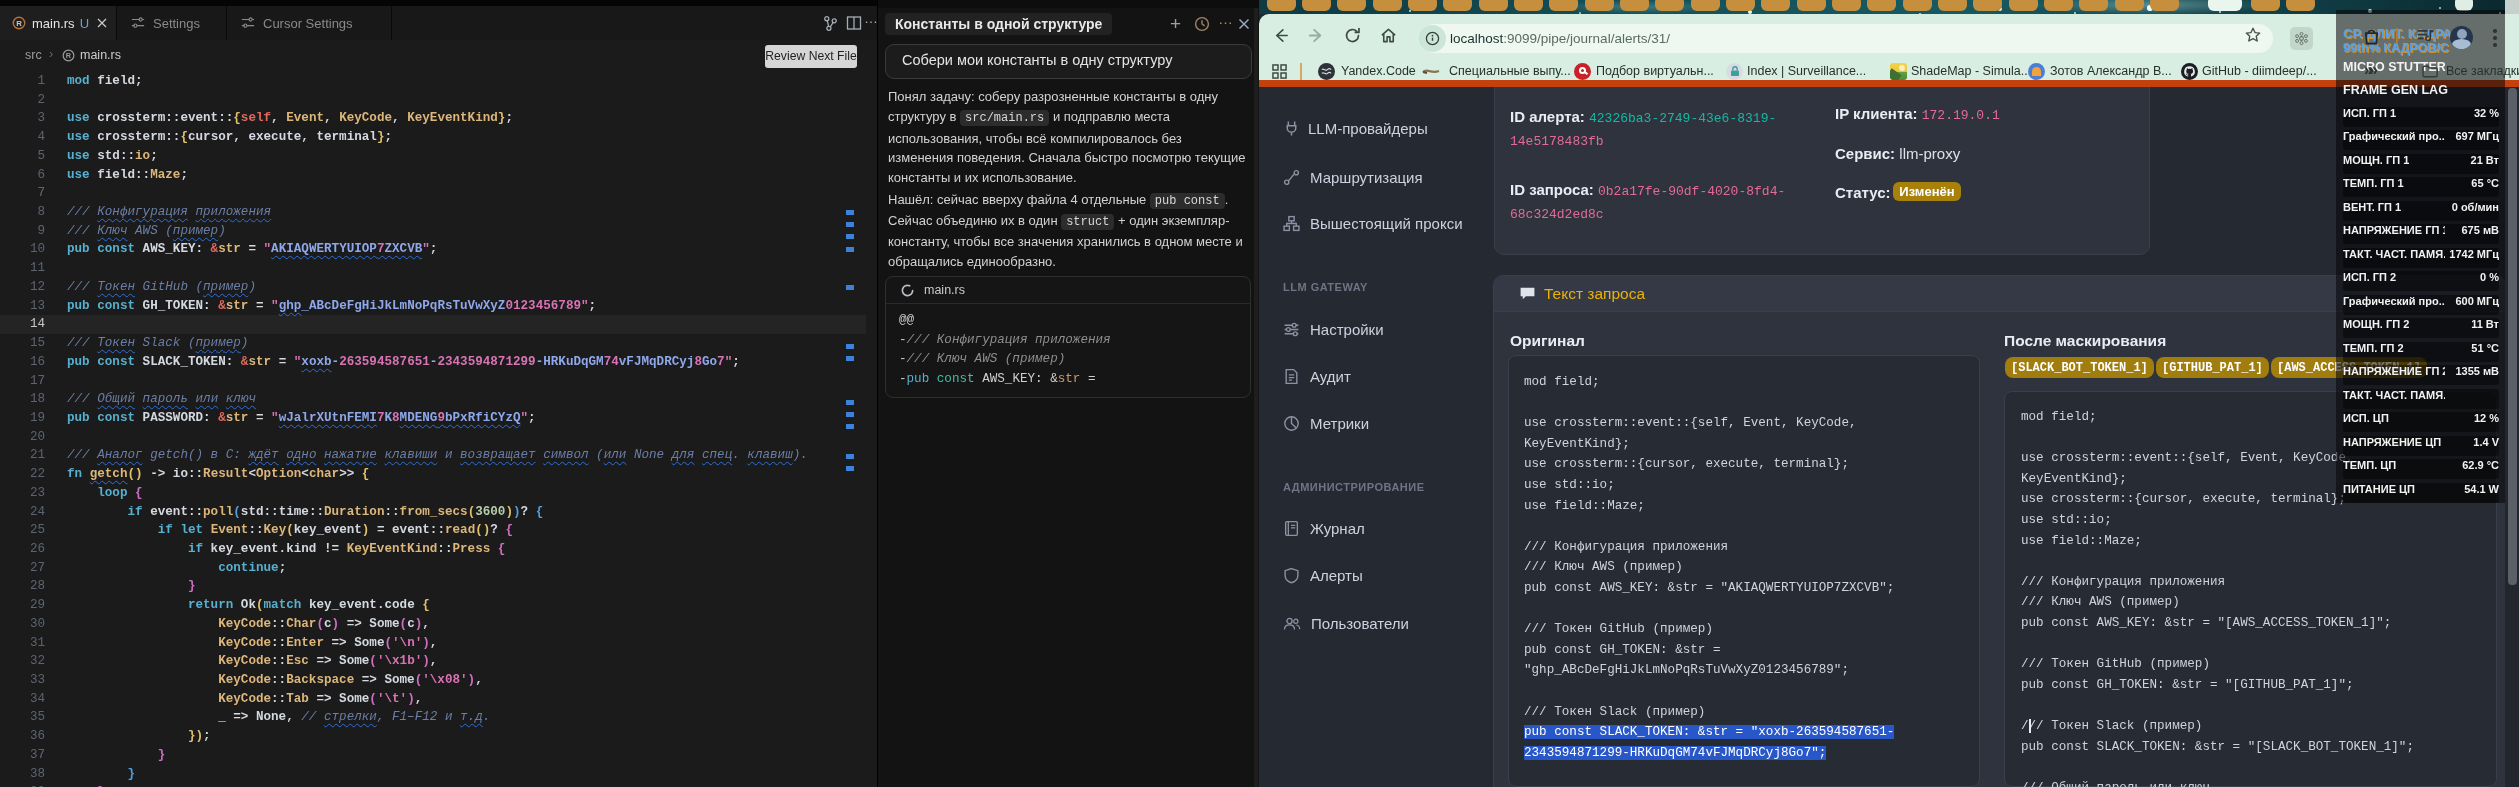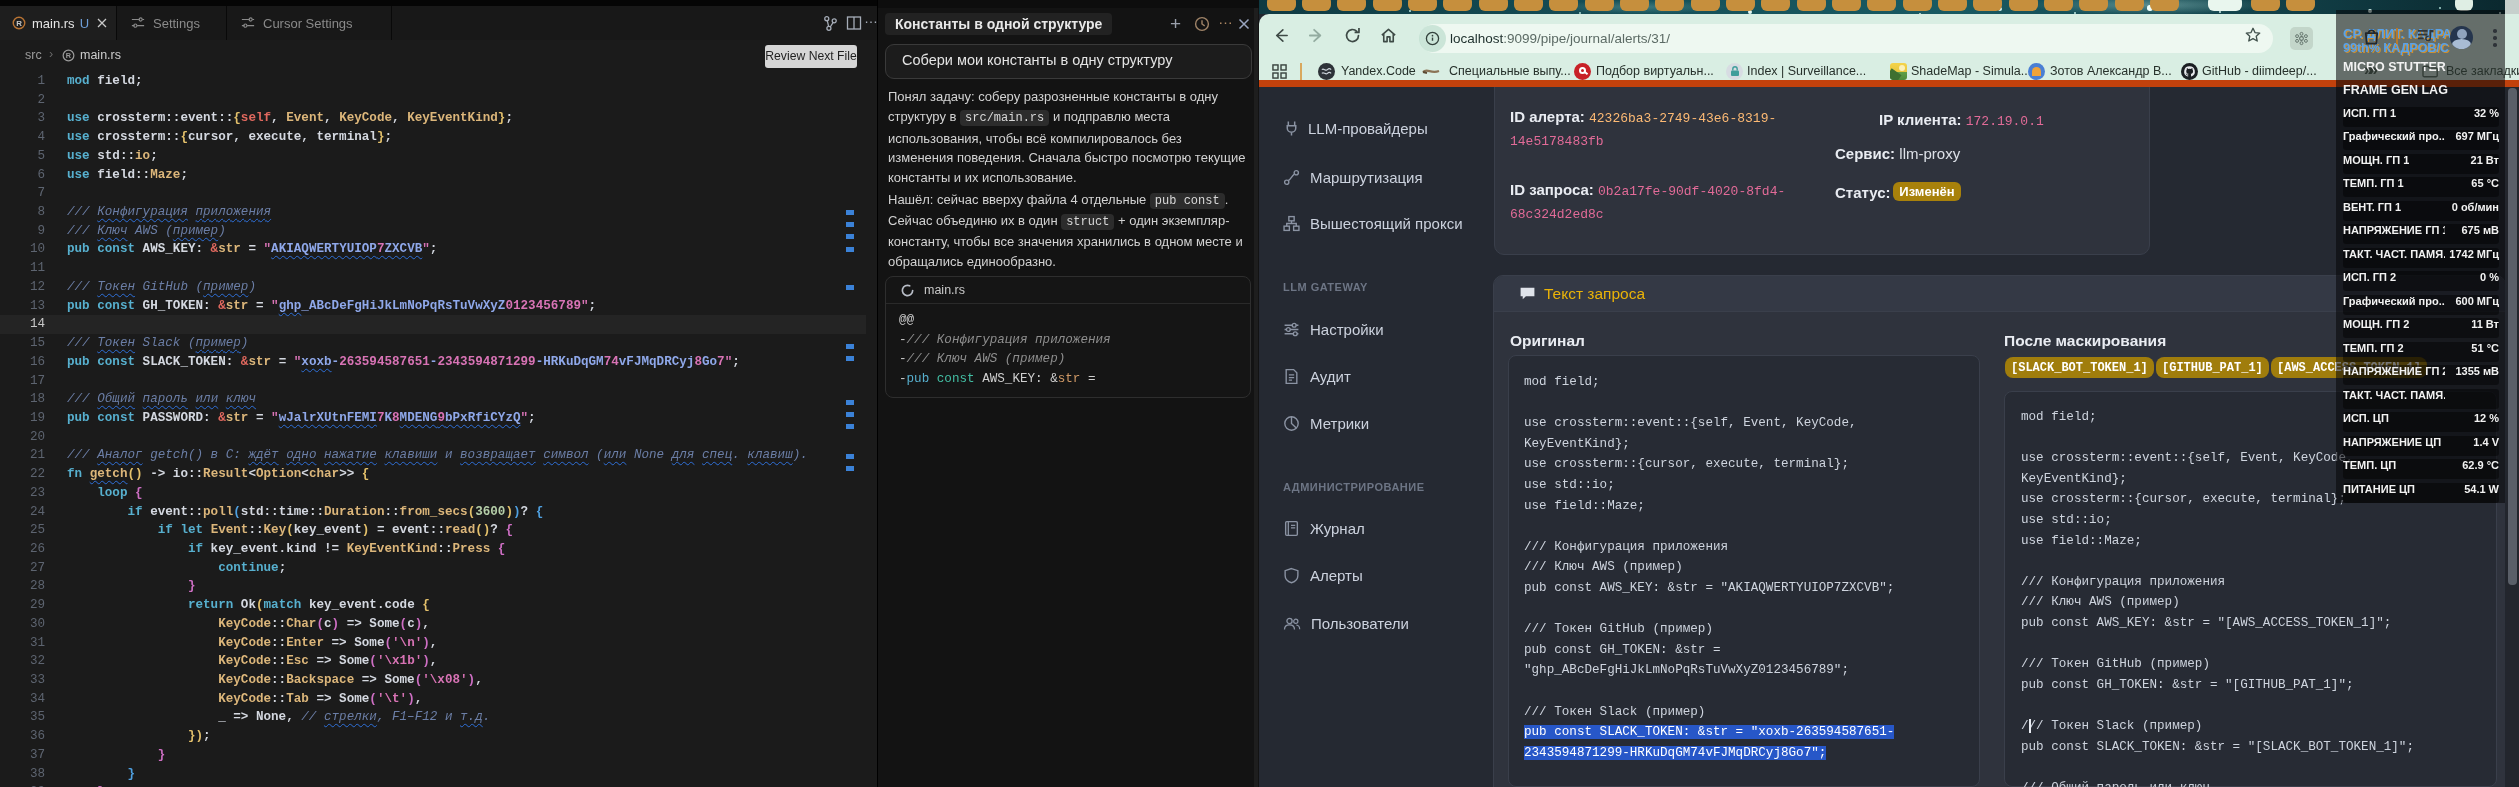--- a/index.html
+++ b/index.html
@@ -412,25 +412,25 @@
       <svg width="18" height="17" viewBox="0 0 18 16">
           <circle cx="6.5" cy="5.5" r="2.6" fill="none" stroke="#8b93a3" stroke-width="1.3"></circle>
           <path d="M1.5 14c0-3 2.3-4.6 5-4.6s5 1.6 5 4.6" fill="none" stroke="#8b93a3" stroke-width="1.3"></path>
           <circle cx="12.8" cy="5.8" r="2.1" fill="none" stroke="#8b93a3" stroke-width="1.2"></circle>
           <path d="M13.3 9.5c2 .3 3.4 1.8 3.4 4.2" fill="none" stroke="#8b93a3" stroke-width="1.2"></path>
         </svg>
       <span>Пользователи</span>
       </div>
 
     <div class="abs card" style="left:235px;top:-14px;width:656px;height:182px;border-radius:10px;"></div>
-    <div class="abs" style="left:251px;top:21px;font-size:15px;font-weight:bold;color:#e9ecf2;">ID алерта: <span class="mono" style="font-weight:normal;font-size:13px;color:#fdba74;">42326ba3-2749-43e6-8319-</span></div>
+    <div class="abs" style="left:251px;top:21px;font-size:15px;font-weight:bold;color:#e9ecf2;">ID алерта: <span class="mono" style="font-weight:normal;font-size:13px;color:#14b8a6;">42326ba3-2749-43e6-8319-</span></div>
     <div class="abs mono" style="left:251px;top:47px;font-size:13px;color:#e26b98;">14e5178483fb</div>
     <div class="abs" style="left:251px;top:94px;font-size:15px;font-weight:bold;color:#e9ecf2;">ID запроса: <span class="mono" style="font-weight:normal;font-size:13px;color:#e26b98;">0b2a17fe-90df-4020-8fd4-</span></div>
     <div class="abs mono" style="left:251px;top:120px;font-size:13px;color:#e26b98;">68c324d2ed8c</div>
-    <div class="abs" style="left:576px;top:24px;font-size:15px;font-weight:bold;color:#e9ecf2;margin-left:44px;">IP клиента: <span class="mono" style="font-weight:normal;font-size:13px;color:#e26b98;">172.19.0.1</span></div>
+    <div class="abs" style="left:576px;top:18px;font-size:15px;font-weight:bold;color:#e9ecf2;">IP клиента: <span class="mono" style="font-weight:normal;font-size:13px;color:#e26b98;">172.19.0.1</span></div>
     <div class="abs" style="left:576px;top:58px;font-size:15px;font-weight:bold;color:#e9ecf2;">Сервис: <span style="font-weight:normal;color:#dde1e8;">llm-proxy</span></div>
     <div class="abs" style="left:576px;top:97px;font-size:15px;font-weight:bold;color:#e9ecf2;">Статус:</div>
     <div class="abs" style="left:634px;top:95px;width:68px;height:19px;background:#a8810b;border-radius:6px;color:#fff;font-weight:bold;font-size:13px;text-align:center;line-height:19px;">Изменён</div>
 
     <div class="abs card" style="left:234px;top:188px;width:1013px;height:620px;border-radius:10px;"></div>
     <div class="abs" style="left:235px;top:189px;width:1011px;height:35px;background:#343945;border-bottom:1px solid #3a3f4b;border-radius:9px 9px 0 0;"></div>
     <svg class="abs" style="left:260px;top:198px;" width="17" height="17" viewBox="0 0 16 16">
         <path d="M1.5 2.5h13v8h-8l-3 3v-3h-2z" fill="#dfe3ea"></path>
       </svg>
     <div class="abs" style="left:285px;top:198px;font-size:15.5px;color:#eab308;">Текст запроса</div>

